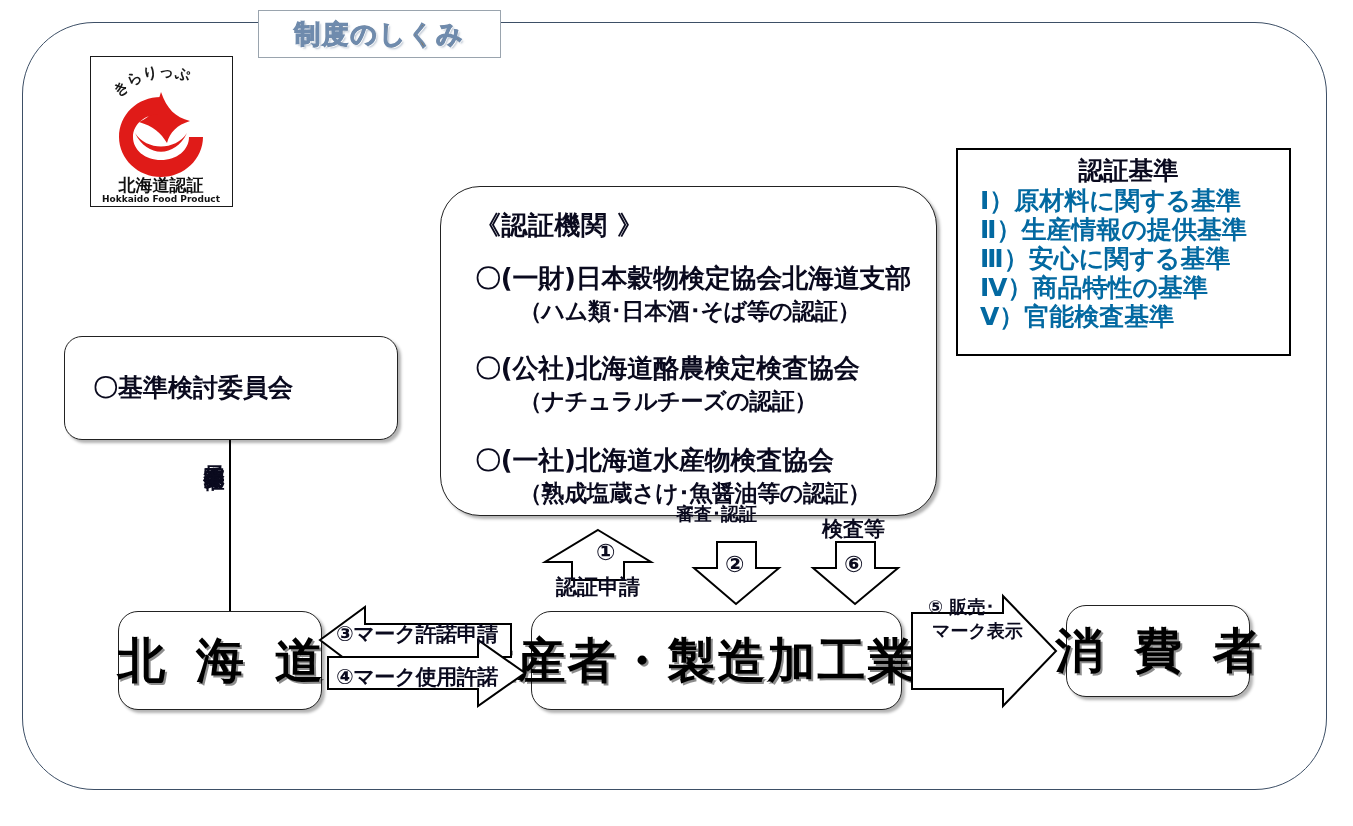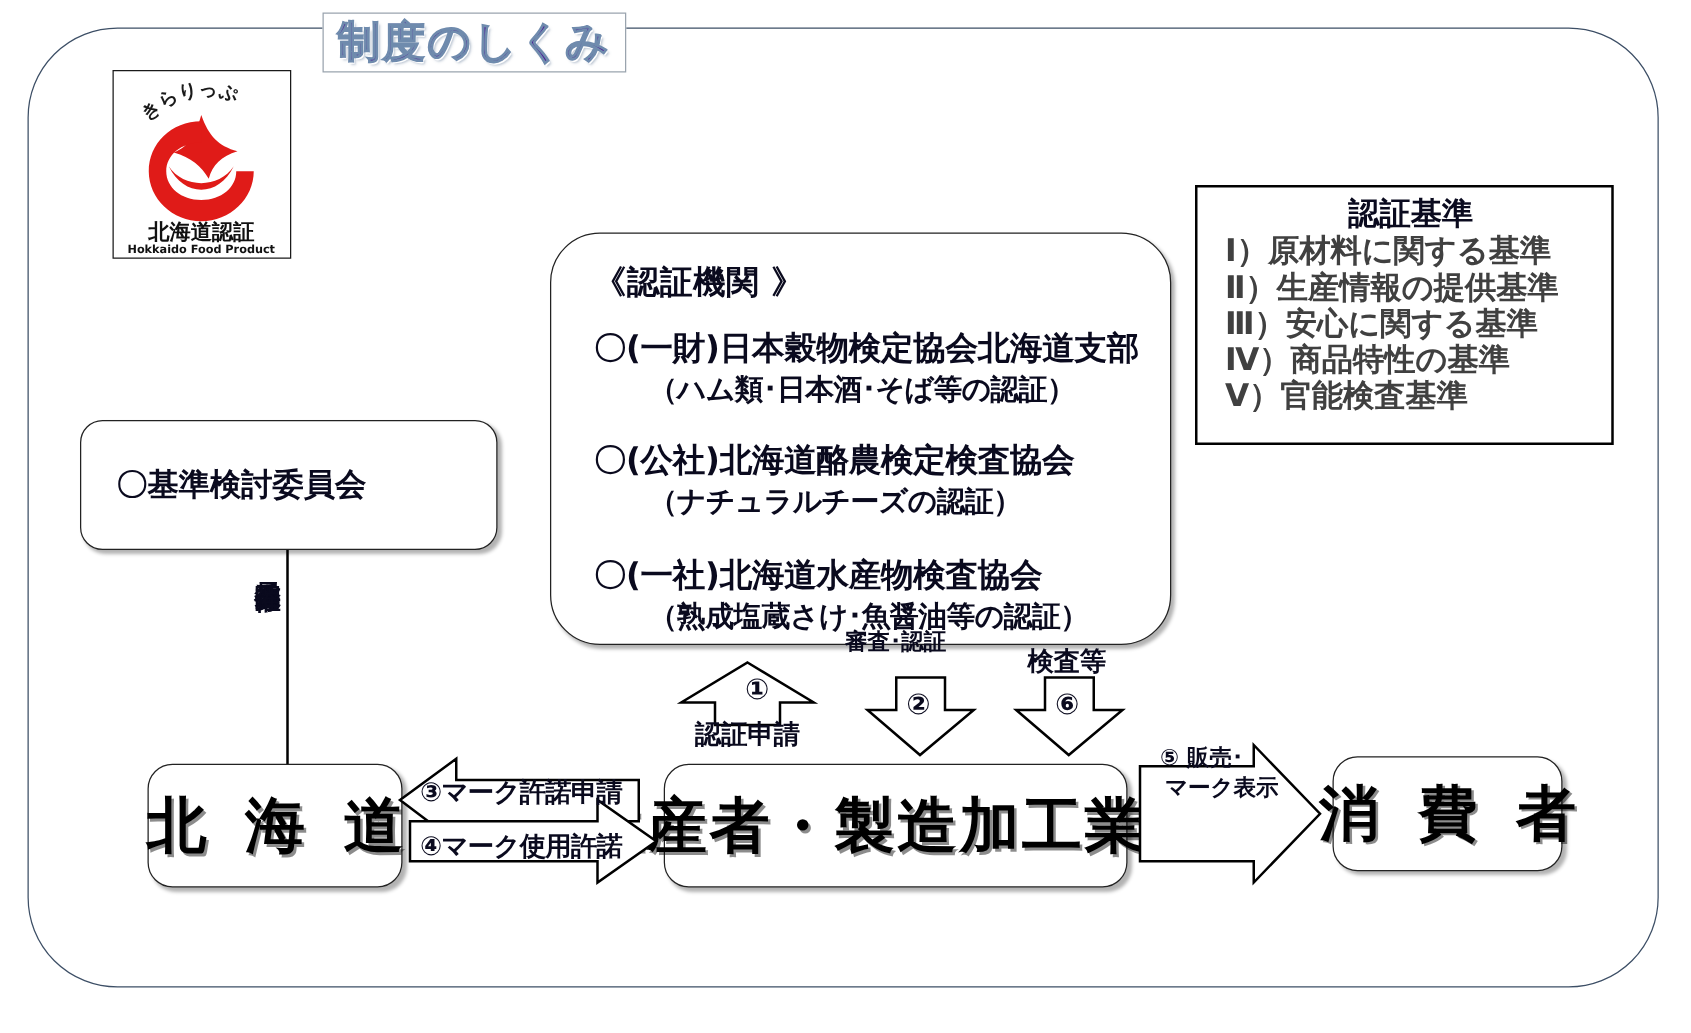--- a/index.html
+++ b/index.html
@@ -38,24 +38,24 @@
     width: 243px;
     height: 48px;
     border: 1px solid #9aa4ae;
     box-sizing: border-box;
     background: #ffffff;
     display: flex;
     align-items: center;
     justify-content: center;
   }
   #title-text {
-    font-size: 34px;
+    font-size: 26px;
     font-weight: bold;
     letter-spacing: 2px;
-    color: #4c1d95;
+    color: #a16207;
     -webkit-text-stroke: 1.1px #6f8bad;
     text-shadow: 1px 1px 0 #ffffff, 2px 2px 2px rgba(120,140,165,0.5);
     line-height: 1;
     white-space: nowrap;
   }
 
   
   #logo-box {
     position: absolute;
     left: 90px;
@@ -131,21 +131,21 @@
     font-size: 25px;
     font-weight: bold;
     text-align: center;
     color: #0a0a1e;
     padding-left: 10px;
     line-height: 1.18;
   }
   .std-item {
     font-size: 25px;
     font-weight: bold;
-    color: #404040;
+    color: #0369a1;
     padding-left: 22px;
     line-height: 1.16;
     white-space: nowrap;
   }
 
   
   #council {
     left: 64px;
     top: 336px;
     width: 334px;

